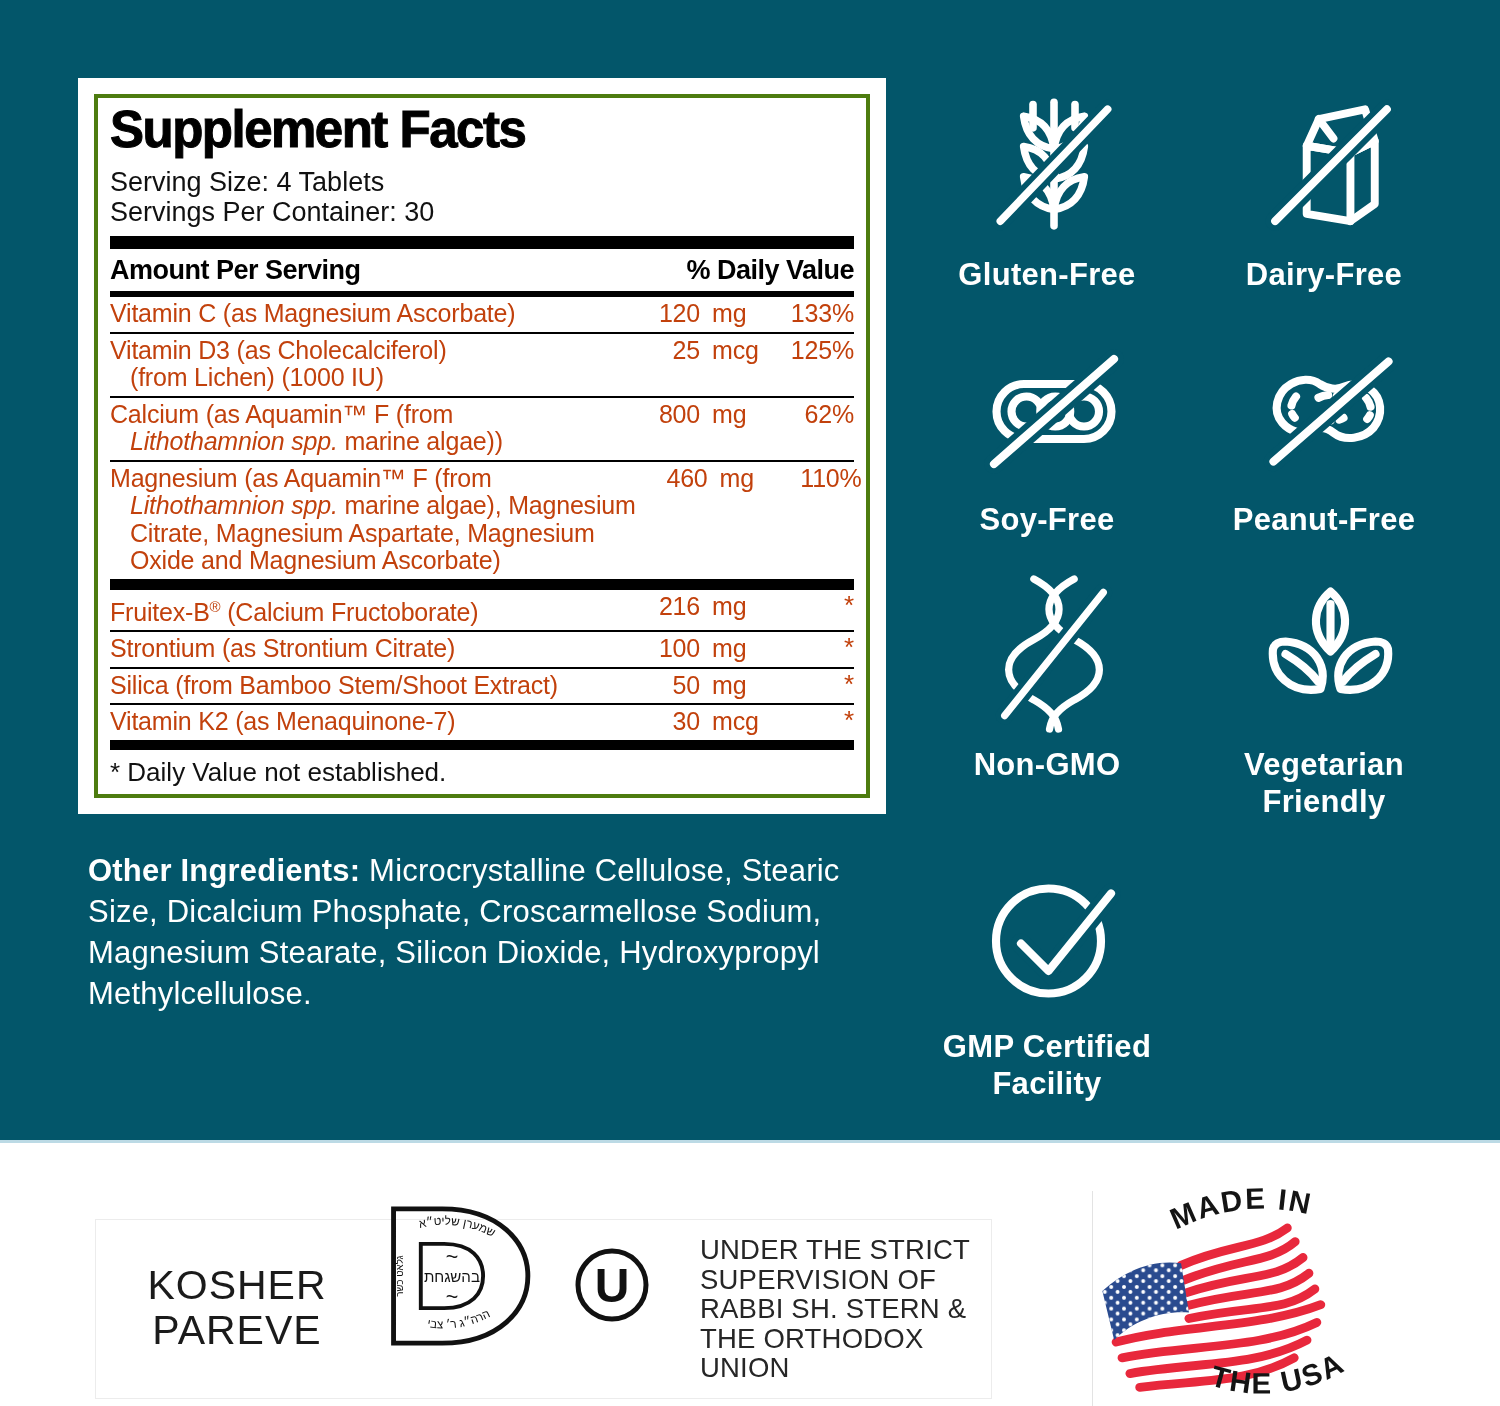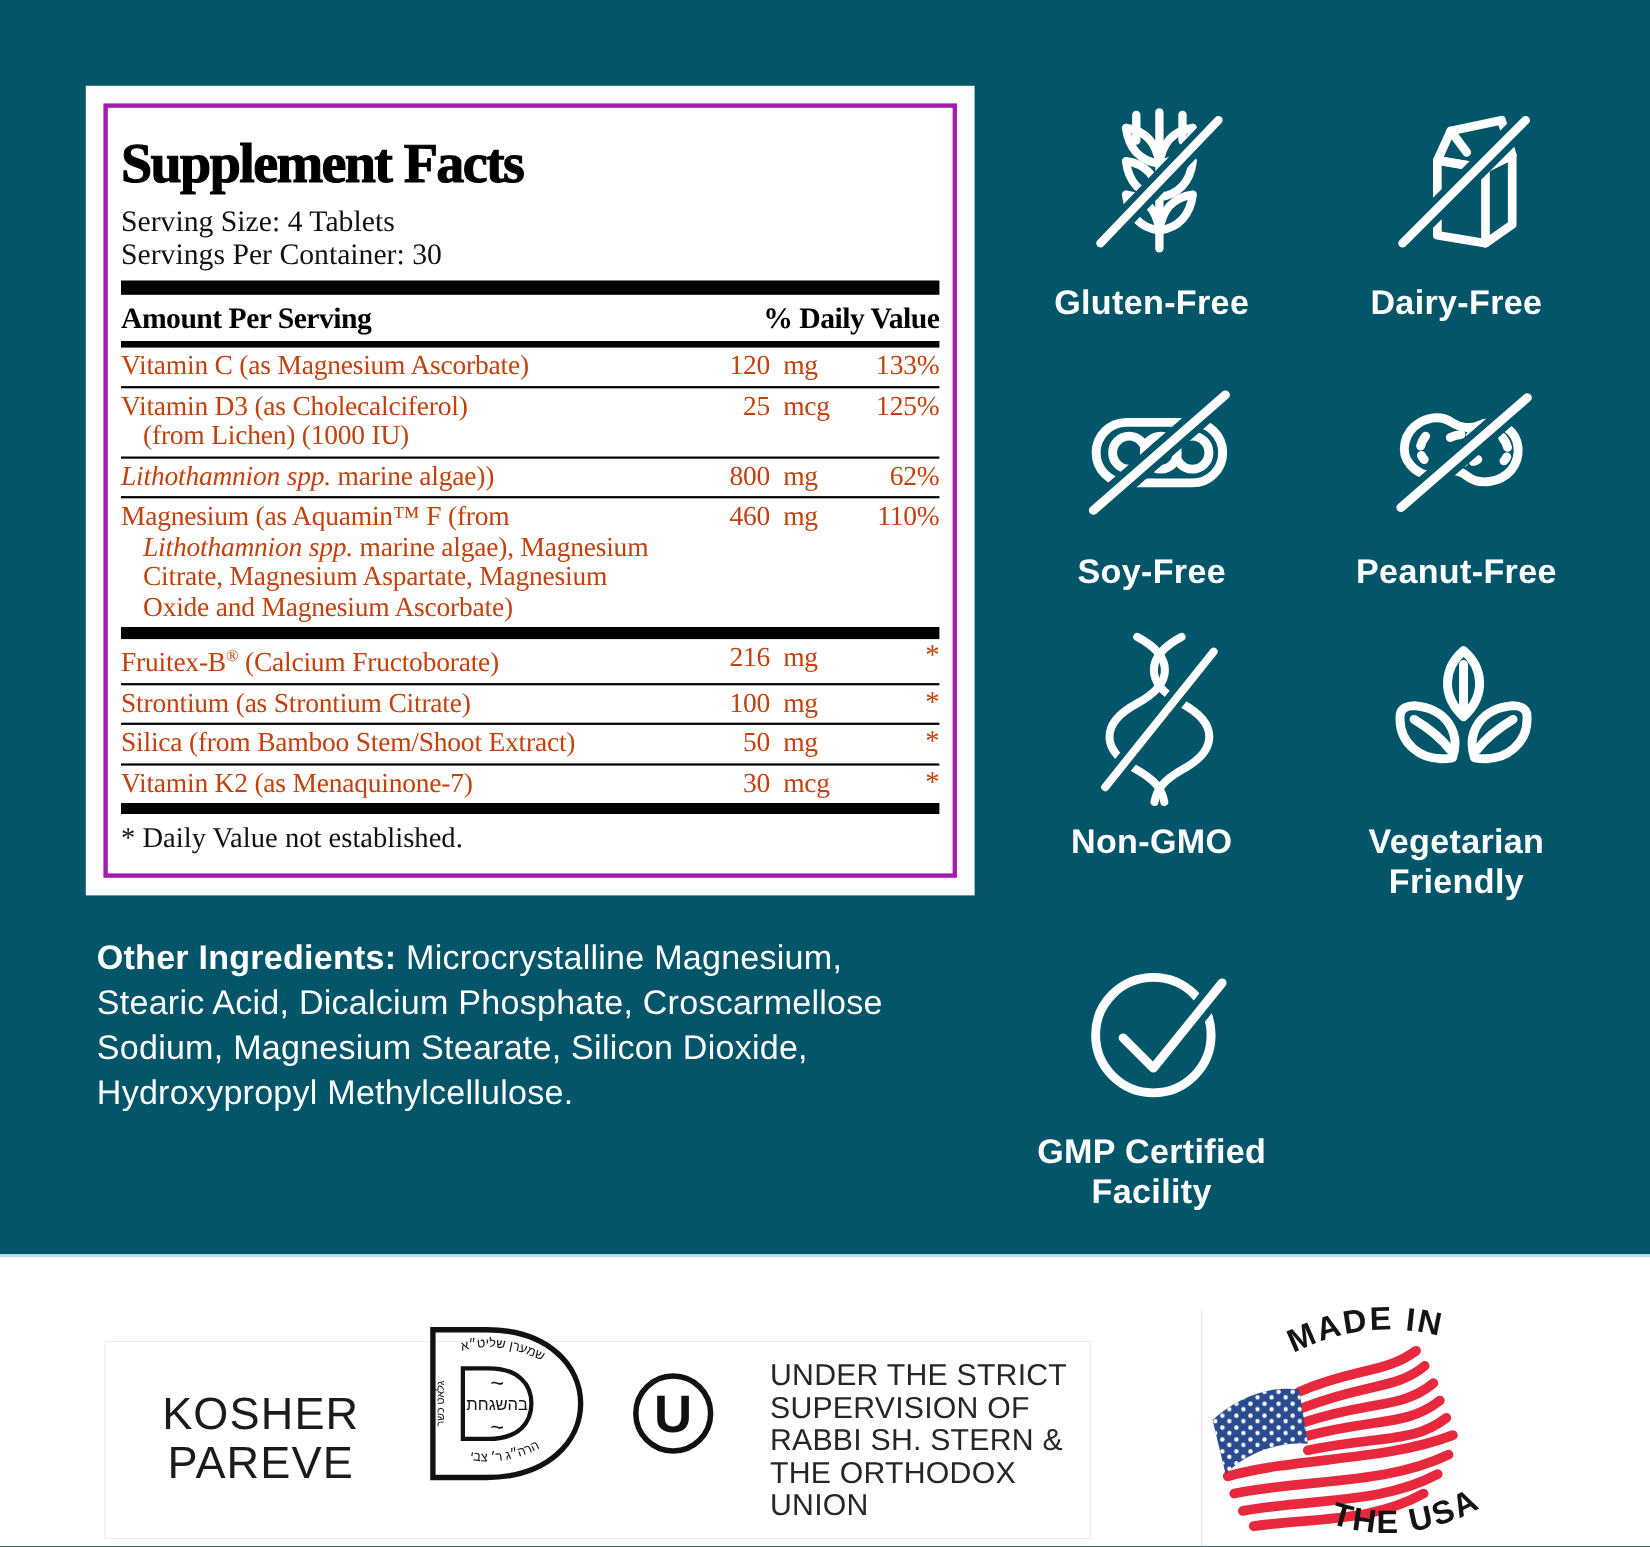--- a/index.html
+++ b/index.html
@@ -13,22 +13,22 @@
     background:var(--bg);
     font-family:"Liberation Sans",sans-serif;
   }
 
   
   .facts-panel{
     position:absolute;left:78px;top:78px;width:808px;height:736px;
     background:#fff;padding:16px;box-sizing:border-box;
   }
   .facts-border{
-    border:4px solid #a21caf;height:100%;box-sizing:border-box;
-    padding:20px 12px 6px;overflow:hidden;color:#000;font-family:Liberation Serif, serif;
+    border:4px solid #4d7c0f;height:100%;box-sizing:border-box;
+    padding:0 12px 6px;overflow:hidden;color:#000;
   }
   .facts-title{
     font-size:51px;font-weight:bold;letter-spacing:-1.5px;
     margin:2px 0 8px;-webkit-text-stroke:1px #000;
   }
   .facts-serving{font-size:27px;line-height:30px;color:#111;}
   .bar{background:#000;}
   .bar-13{height:13px;margin-top:9px;}
   .bar-6{height:6px;}
   .bar-10{height:10px;}
@@ -137,20 +137,21 @@
             <div class="fact-name">
               <div class="fact-line"><span>Vitamin D3 (as Cholecalciferol)</span></div>
               <div class="fact-line"><span>(from Lichen) (1000 IU)</span></div>
             </div>
             <div class="fact-amount">25</div>
             <div class="fact-unit">mcg</div>
             <div class="fact-dv">125%</div>
           </div>
           <div class="fact-row">
             <div class="fact-name">
+              <div class="fact-line"><span>Calcium (as Aquamin™ F (from</span></div>
               <div class="fact-line"><span class="italic">Lithothamnion spp.</span><span> marine algae))</span></div>
             </div>
             <div class="fact-amount">800</div>
             <div class="fact-unit">mg</div>
             <div class="fact-dv">62%</div>
           </div>
           <div class="fact-row">
             <div class="fact-name">
               <div class="fact-line"><span>Magnesium (as Aquamin™ F (from</span></div>
               <div class="fact-line"><span class="italic">Lithothamnion spp.</span><span> marine algae), Magnesium</span></div>
@@ -193,21 +194,21 @@
             <div class="fact-unit">mcg</div>
             <div class="fact-dv star">*</div>
           </div>
         </div>
       <div class="bar bar-10"></div>
       <div class="fact-footnote">* Daily Value not established.</div>
     </div>
   </section>
 
   <div class="other">
-    <b>Other Ingredients:</b><span> Microcrystalline Magnesium, Stearic Acid, Dicalcium Phosphate, Croscarmellose Sodium, Magnesium Stearate, Silicon Dioxide, Hydroxypropyl Methylcellulose.</span>
+    <b>Other Ingredients:</b><span> Microcrystalline Cellulose, Stearic Size, Dicalcium Phosphate, Croscarmellose Sodium, Magnesium Stearate, Silicon Dioxide, Hydroxypropyl Methylcellulose.</span>
   </div>
 
   <div class="badges" id="badges-grid">
       <div class="badge">
         <div class="badge-icon">
           <svg width="140" height="152" viewBox="0 0 120 130">
             <path class="s" d="M60 12 V118"></path>
             <path class="s" d="M42 14 V34"></path>
             <path class="s" d="M78 14 V34"></path>
             <path class="s" d="M60 52 C45 50 36 40 34 24 C49 26 58 36 60 52 Z"></path>

